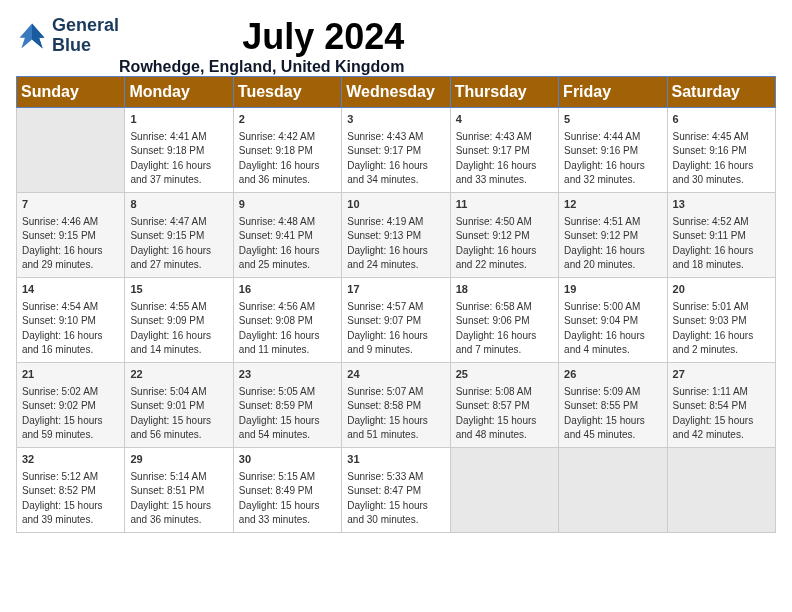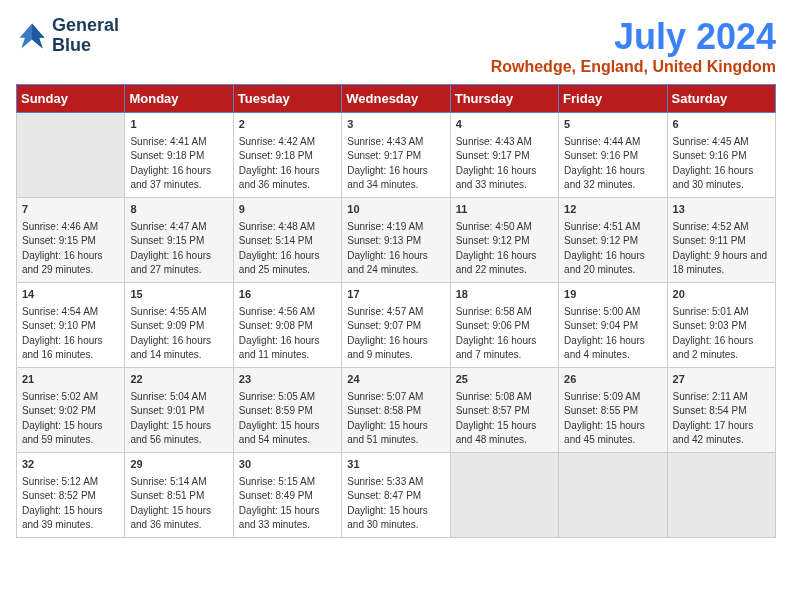--- a/index.html
+++ b/index.html
@@ -5,24 +5,23 @@
     * { box-sizing: border-box; margin: 0; padding: 0; }
     body {
       font-family: Arial, sans-serif;
       background: #fff;
       width: 792px;
       min-height: 612px;
       padding: 16px;
     }
     .header-area {
       display: flex;
-      justify-content: space-between;
+      justify-content: flex-start;
       align-items: flex-start;
-      margin-bottom: 8px;
-      gap: 36px;
+      margin-bottom: 0;
     }
     .logo {
       display: flex;
       align-items: center;
       gap: 4px;
     }
     .logo-text {
       font-size: 18px;
       font-weight: bold;
       color: #1a3a5c;
@@ -31,38 +30,38 @@
     .logo-icon {
       width: 32px;
       height: 32px;
     }
     .title-area {
       text-align: right;
     }
     .month-title {
       font-size: 36px;
       font-weight: bold;
-      color: #3b82f6;
+      color: #000000;
     }
     .location-title {
       font-size: 16px;
-      color: #c2410c;
+      color: #0f172a;
       font-weight: bold;
     }
     table {
       width: 100%;
       border-collapse: collapse;
       font-size: 10.5px;
     }
     thead tr th {
-      background-color: #b91c1c;
+      background-color: #a16207;
       color: #fff;
       padding: 6px 4px;
       text-align: left;
-      font-size: 13px;
+      font-size: 16px;
       border: 1px solid #5580cc;
     }
     tbody tr td {
       vertical-align: top;
       border: 1px solid #ccc;
       padding: 4px 5px;
       height: 80px;
       width: 108px;
       color: #333;
       font-size: 10px;
@@ -165,21 +164,21 @@
         </td>
         <td>
           <span class="day-number">8</span>
           <div>Sunrise: 4:47 AM</div>
           <div>Sunset: 9:15 PM</div>
           <div>Daylight: 16 hours and 27 minutes.</div>
         </td>
         <td>
           <span class="day-number">9</span>
           <div>Sunrise: 4:48 AM</div>
-          <div>Sunset: 5:14 PM</div>
+          <div>Sunset: 9:41 PM</div>
           <div>Daylight: 16 hours and 25 minutes.</div>
         </td>
         <td>
           <span class="day-number">10</span>
           <div>Sunrise: 4:19 AM</div>
           <div>Sunset: 9:13 PM</div>
           <div>Daylight: 16 hours and 24 minutes.</div>
         </td>
         <td>
           <span class="day-number">11</span>
@@ -190,21 +189,21 @@
         <td>
           <span class="day-number">12</span>
           <div>Sunrise: 4:51 AM</div>
           <div>Sunset: 9:12 PM</div>
           <div>Daylight: 16 hours and 20 minutes.</div>
         </td>
         <td>
           <span class="day-number">13</span>
           <div>Sunrise: 4:52 AM</div>
           <div>Sunset: 9:11 PM</div>
-          <div>Daylight: 9 hours and 18 minutes.</div>
+          <div>Daylight: 16 hours and 18 minutes.</div>
         </td>
       </tr>
       <tr>
         <td>
           <span class="day-number">14</span>
           <div>Sunrise: 4:54 AM</div>
           <div>Sunset: 9:10 PM</div>
           <div>Daylight: 16 hours and 16 minutes.</div>
         </td>
         <td>
@@ -276,23 +275,23 @@
           <div>Daylight: 15 hours and 48 minutes.</div>
         </td>
         <td>
           <span class="day-number">26</span>
           <div>Sunrise: 5:09 AM</div>
           <div>Sunset: 8:55 PM</div>
           <div>Daylight: 15 hours and 45 minutes.</div>
         </td>
         <td>
           <span class="day-number">27</span>
-          <div>Sunrise: 2:11 AM</div>
+          <div>Sunrise: 1:11 AM</div>
           <div>Sunset: 8:54 PM</div>
-          <div>Daylight: 17 hours and 42 minutes.</div>
+          <div>Daylight: 15 hours and 42 minutes.</div>
         </td>
       </tr>
       <tr>
         <td>
           <span class="day-number">32</span>
           <div>Sunrise: 5:12 AM</div>
           <div>Sunset: 8:52 PM</div>
           <div>Daylight: 15 hours and 39 minutes.</div>
         </td>
         <td>

